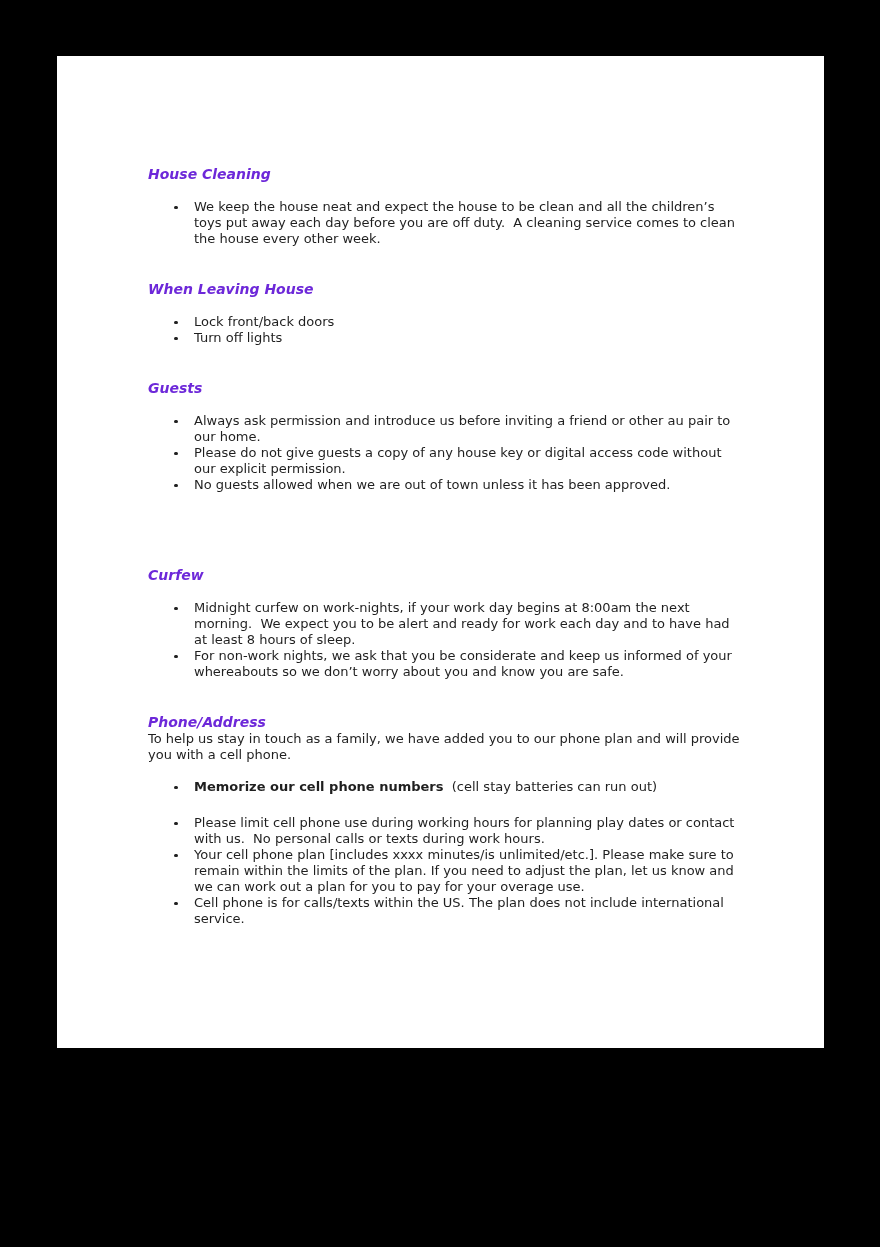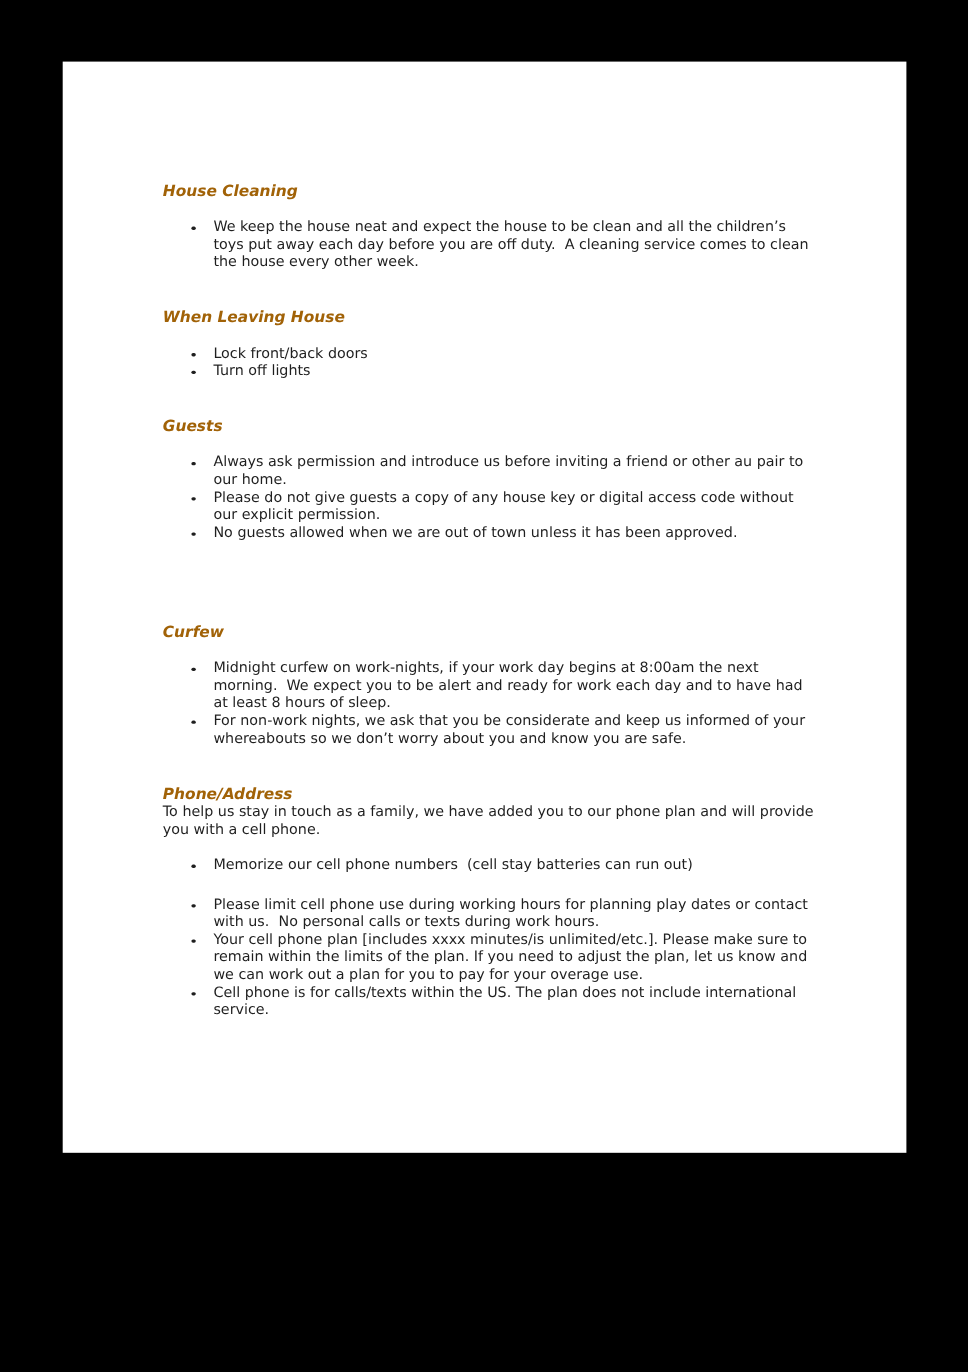--- a/index.html
+++ b/index.html
@@ -24,21 +24,21 @@
     padding: 110px 80px 0 91px;
     overflow: hidden;
   }
   .content {
     width: 100%;
     color: #1f1f1f;
     font-size: 13px;
     line-height: 16px;
   }
   .section-heading {
-    color: #a16207;
+    color: #6d28d9;
     font-size: 14px;
     line-height: 17px;
     font-weight: bold;
     font-style: italic;
     margin: 0 0 16px 0;
   }
   .gap-normal { margin-top: 34px; }
   .gap-large  { margin-top: 74px; }
   .bullet-list {
     list-style: none;
@@ -69,21 +69,21 @@
   .heading-tight {
     margin-bottom: 0;
   }
   .memorize-item {
     margin-top: 16px !important;
   }
   .phone-list {
     margin-top: 20px;
   }
   .bold-lead {
-    font-weight: normal;
+    font-weight: bold;
   }
 </style>
 </head>
 <body>
 
 <div class="paper">
   <div class="content">
 
     <h3 class="section-heading">House Cleaning</h3>
     <ul class="bullet-list">

